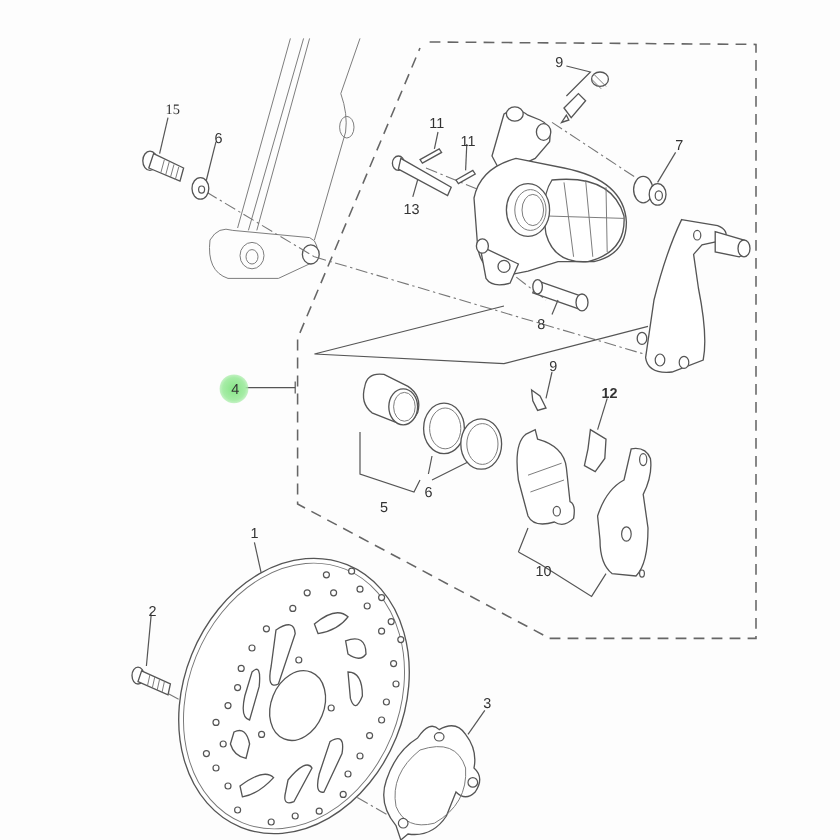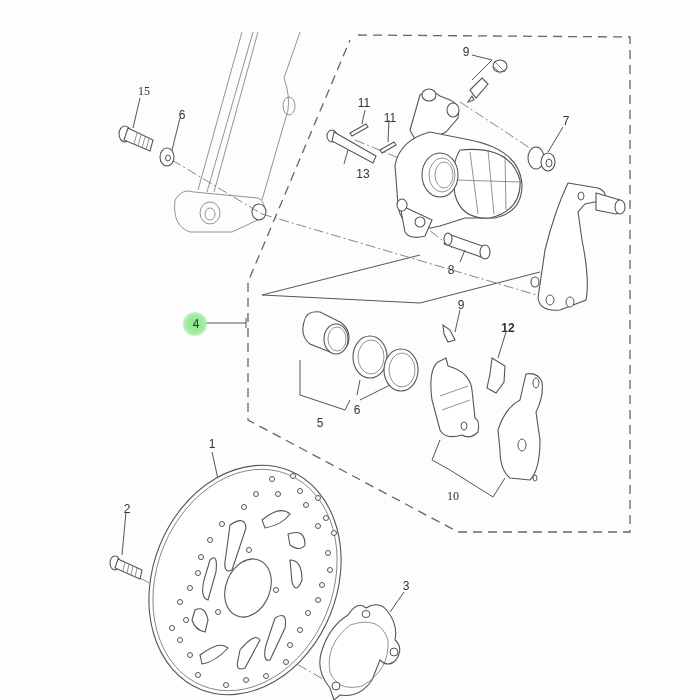--- a/index.html
+++ b/index.html
@@ -229,21 +229,21 @@
 
   <span class="label" style="left:212px; top:444px;">1</span>
   <span class="label" style="left:127px; top:509px;">2</span>
   <span class="label" style="left:406px; top:586px;">3</span>
   <span class="label" style="left:196px; top:324px;">4</span>
   <span class="label" style="left:320px; top:423px;">5</span>
   <span class="label" style="left:357px; top:410px;">6</span>
   <span class="label" style="left:566px; top:121px;">7</span>
   <span class="label" style="left:451px; top:270px;">8</span>
   <span class="label" style="left:466px; top:52px;">9</span>
-  <span class="label" style="left:453px; top:496px;font-family:Liberation Serif, serif;">10</span>
+  <span class="label" style="left:453px; top:476px;">10</span>
   <span class="label" style="left:364px; top:103px;">11</span>
   <span class="label" style="left:390px; top:118px;">11</span>
   <span class="label" style="left:508px; top:328px;font-weight:bold;">12</span>
-  <span class="label" style="left:343px; top:174px;margin-left:20px;">13</span>
+  <span class="label" style="left:343px; top:174px;">13</span>
   <span class="label" style="left:461px; top:305px;">9</span>
   <span class="label" style="left:144px; top:91px;font-family:Liberation Serif, serif;">15</span>
   <span class="label" style="left:182px; top:115px;">6</span>
 </div>
 
 </body></html>

